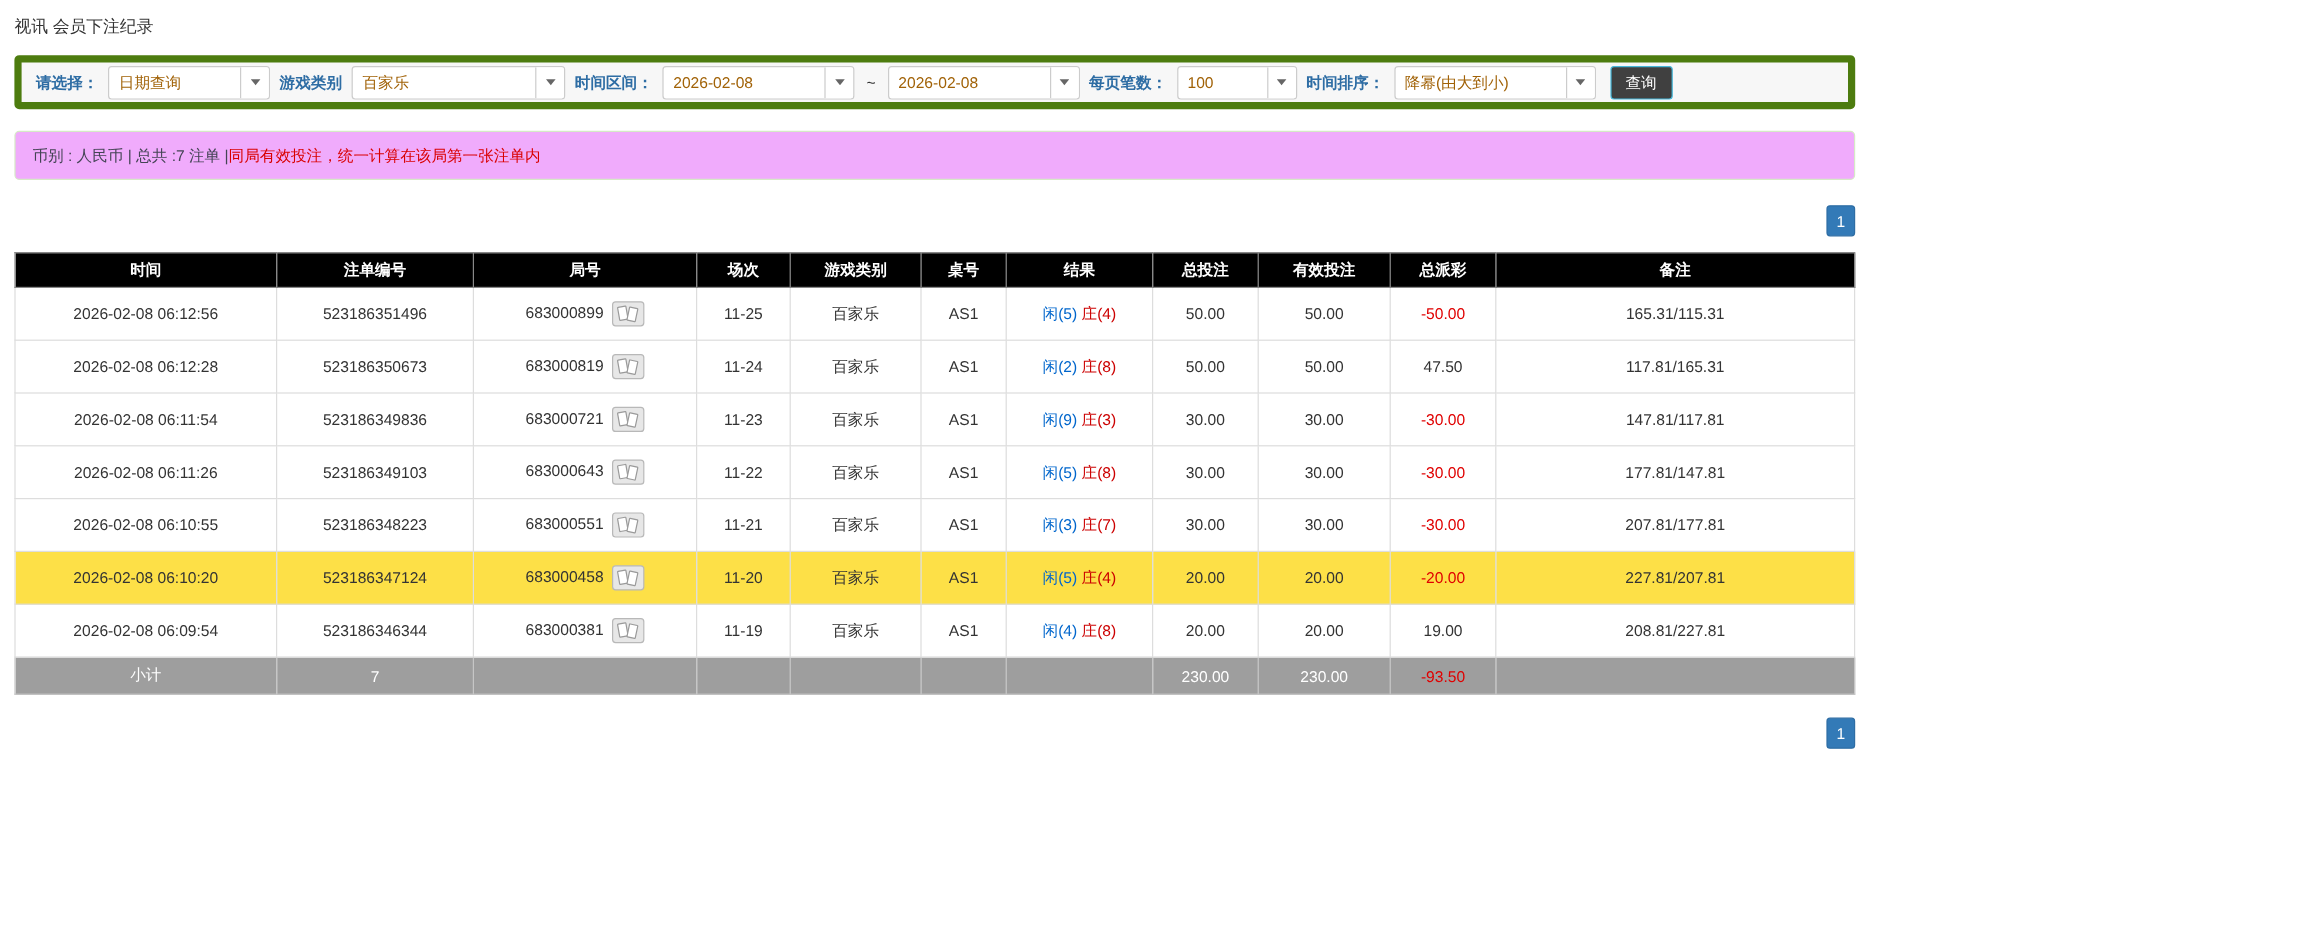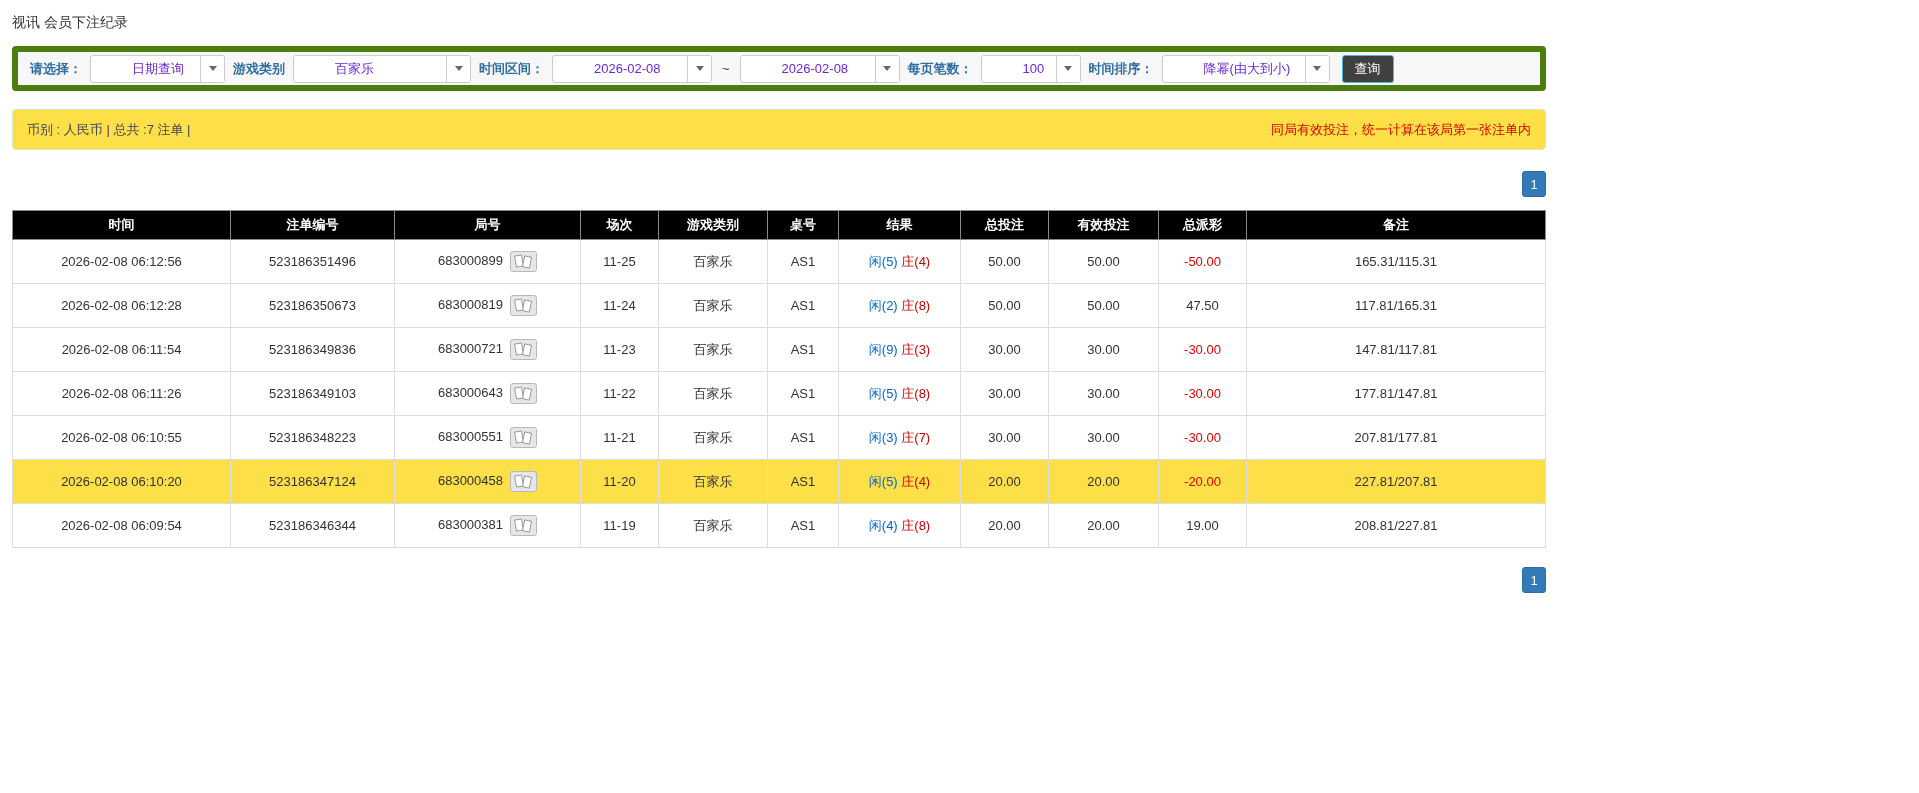--- a/index.html
+++ b/index.html
@@ -17,21 +17,21 @@
     display: flex; align-items: center; gap: 8px;
     background: #f7f7f7; border: 6px solid #4d7c0f; border-radius: 4px;
     padding: 8px 12px; height: 45px;
   }
   .flabel { font-size: 13px; font-weight: bold; color: #2e6da4; white-space: nowrap; }
   .combo {
     display: inline-flex; align-items: center;
     background: #fff; border: 1px solid #ccc; border-radius: 3px;
     height: 28px; overflow: hidden;
   }
-  .combo-text { flex: 1; padding: 0 8px; font-size: 13px; color: #6d28d9; white-space: nowrap; overflow: hidden; margin-left: 33px; }
+  .combo-text { flex: 1; padding: 0 8px; font-size: 13px; color: #a16207; white-space: nowrap; overflow: hidden; }
   .combo-btn {
     width: 24px; height: 100%; flex: 0 0 24px;
     border-left: 1px solid #ccc; background: #fff;
     display: flex; align-items: center; justify-content: center; cursor: pointer;
   }
   .caret {
     width: 0; height: 0; display: inline-block;
     border-left: 4px solid transparent; border-right: 4px solid transparent;
     border-top: 5px solid #666;
   }
@@ -43,22 +43,22 @@
   .range-sep { font-size: 13px; color: #333; padding: 0 2px; }
   .search-btn {
     background: #404040; border: 1px solid #46b8da; color: #fff;
     font-size: 13px; padding: 6px 12px; border-radius: 3px; cursor: pointer;
     height: 28px; line-height: 14px; margin-left: 4px;
   }
 
   
   .summary-bar {
     margin-top: 18px;
-    display: flex; align-items: center; justify-content: space-between;
-    background: #fde047; border: 1px solid #d6e9c6; border-radius: 4px;
+    display: flex; align-items: center; 
+    background: #f0abfc; border: 1px solid #d6e9c6; border-radius: 4px;
     padding: 11px 14px; font-size: 13px; height: 41px;
   }
   .summary-left { color: #445; }
   .summary-right { color: #d90000; }
 
   
   .pagination { text-align: right; }
   .pagination.top { margin: 21px 0 13px; }
   .pagination.bottom { margin: 19px 0 10px; }
   .page-btn {
@@ -322,20 +322,33 @@
       <span class="player">闲(4)</span>
       <span class="banker">庄(8)</span>
     </td>
     <td class="bet-link">20.00</td>
     <td>20.00</td>
     <td class="payout">19.00</td>
     <td>208.81/227.81</td>
   </tr>
       </tbody>
     <tfoot>
+      <tr class="summary-row">
+        <td>小计</td>
+        <td>7</td>
+        <td></td>
+        <td></td>
+        <td></td>
+        <td></td>
+        <td></td>
+        <td>230.00</td>
+        <td>230.00</td>
+        <td class="payout neg">-93.50</td>
+        <td></td>
+      </tr>
     </tfoot>
   </table>
 
   <div class="pagination bottom">
     <span class="page-btn">1</span>
   </div>
 
 </div>
 
 </body></html>

